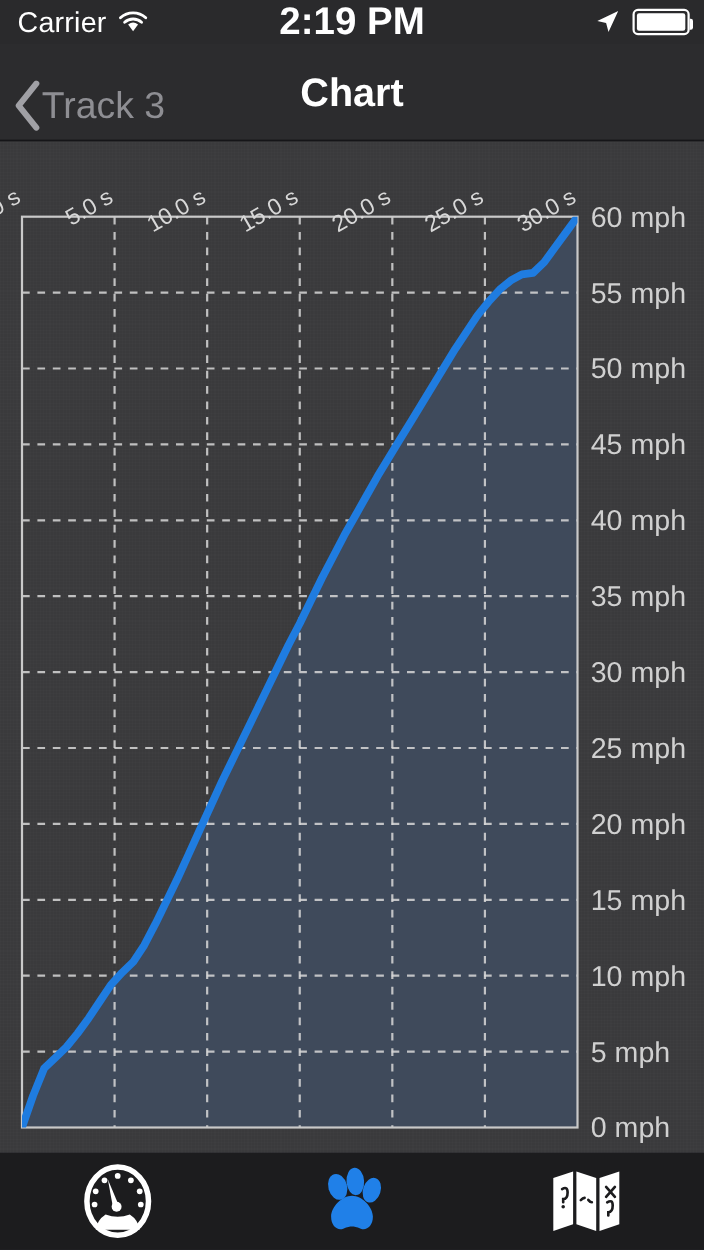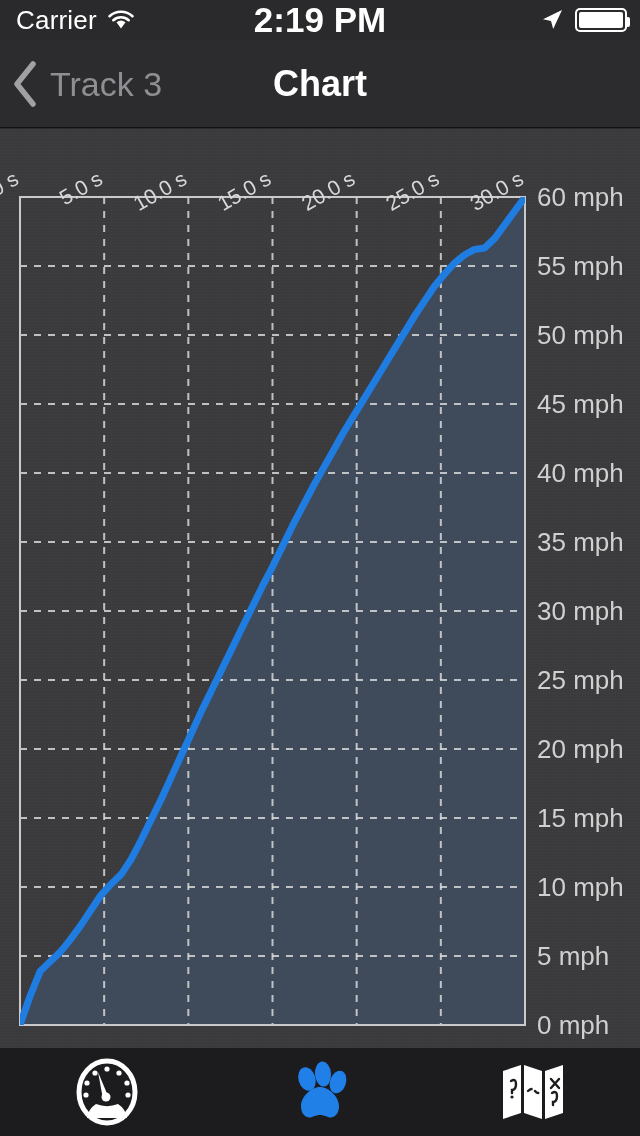--- a/index.html
+++ b/index.html
@@ -50,22 +50,22 @@
     background:#fff; border-radius:0 2px 2px 0;
   }
 
   
   #navbar {
     position:absolute; left:0; top:40px; width:640px; height:88px;
     background:#2c2c2e;
     border-bottom:1px solid #111113;
   }
   #nav-back {
-    position:absolute; left:12px; top:0; height:88px;
-    display:flex; align-items:center; gap:12px;
+    position:absolute; left:12px; top:12px; height:88px;
+    display:flex; align-items:center; gap:0;
     cursor:pointer;
   }
   #nav-back-label { font-size:34px; color:#8e8e93; }
   #nav-title {
     position:absolute; left:0; top:0; width:640px; height:88px;
     display:flex; align-items:center; justify-content:center;
     font-size:36px; font-weight:bold; color:#ffffff;
   }
 
   

